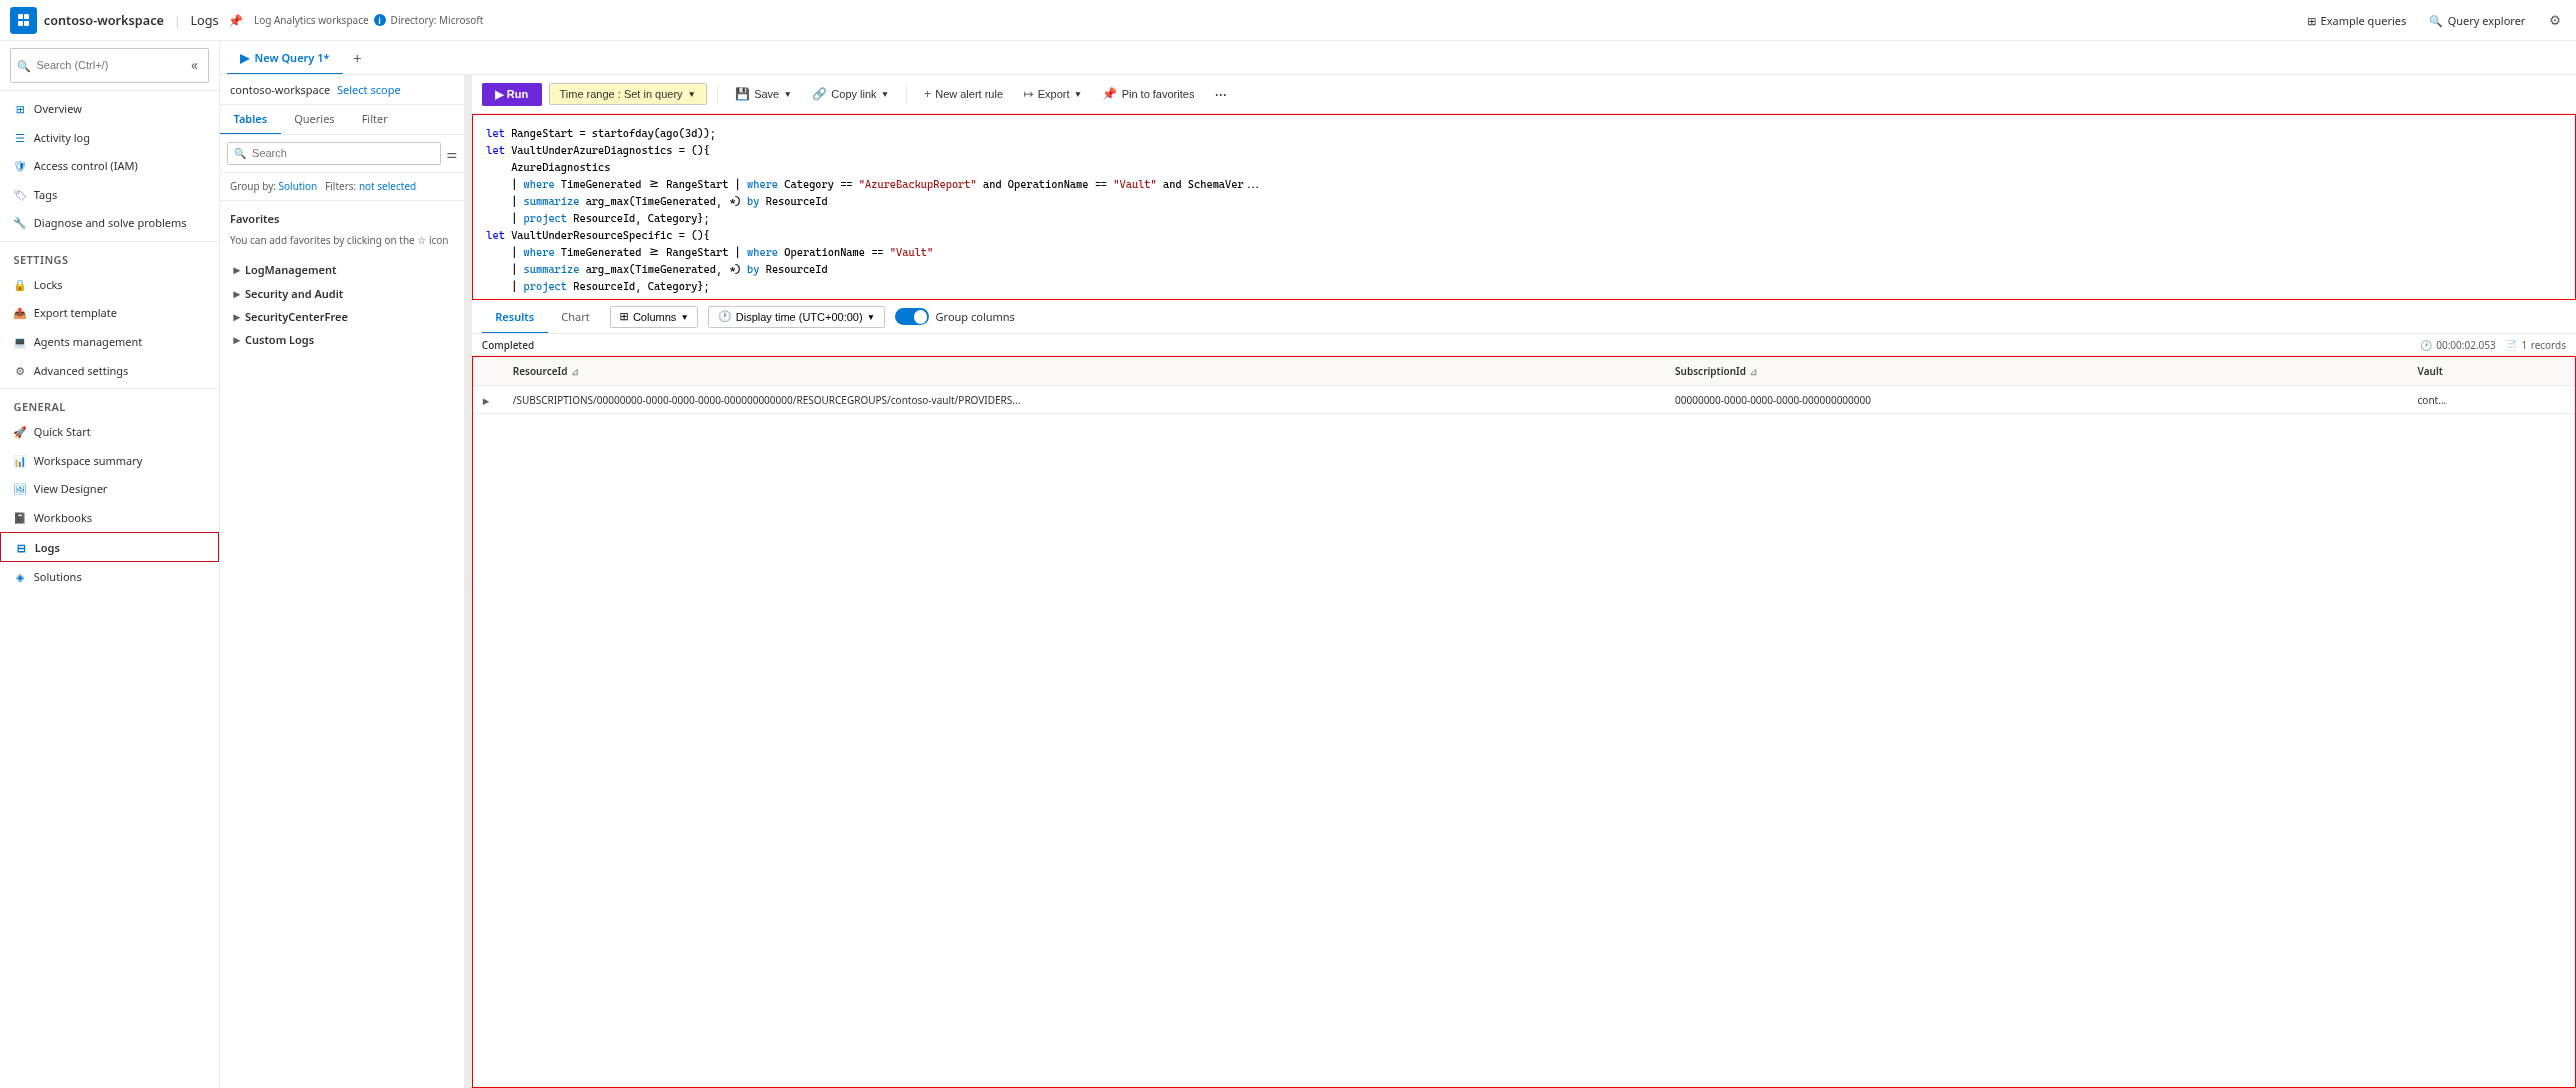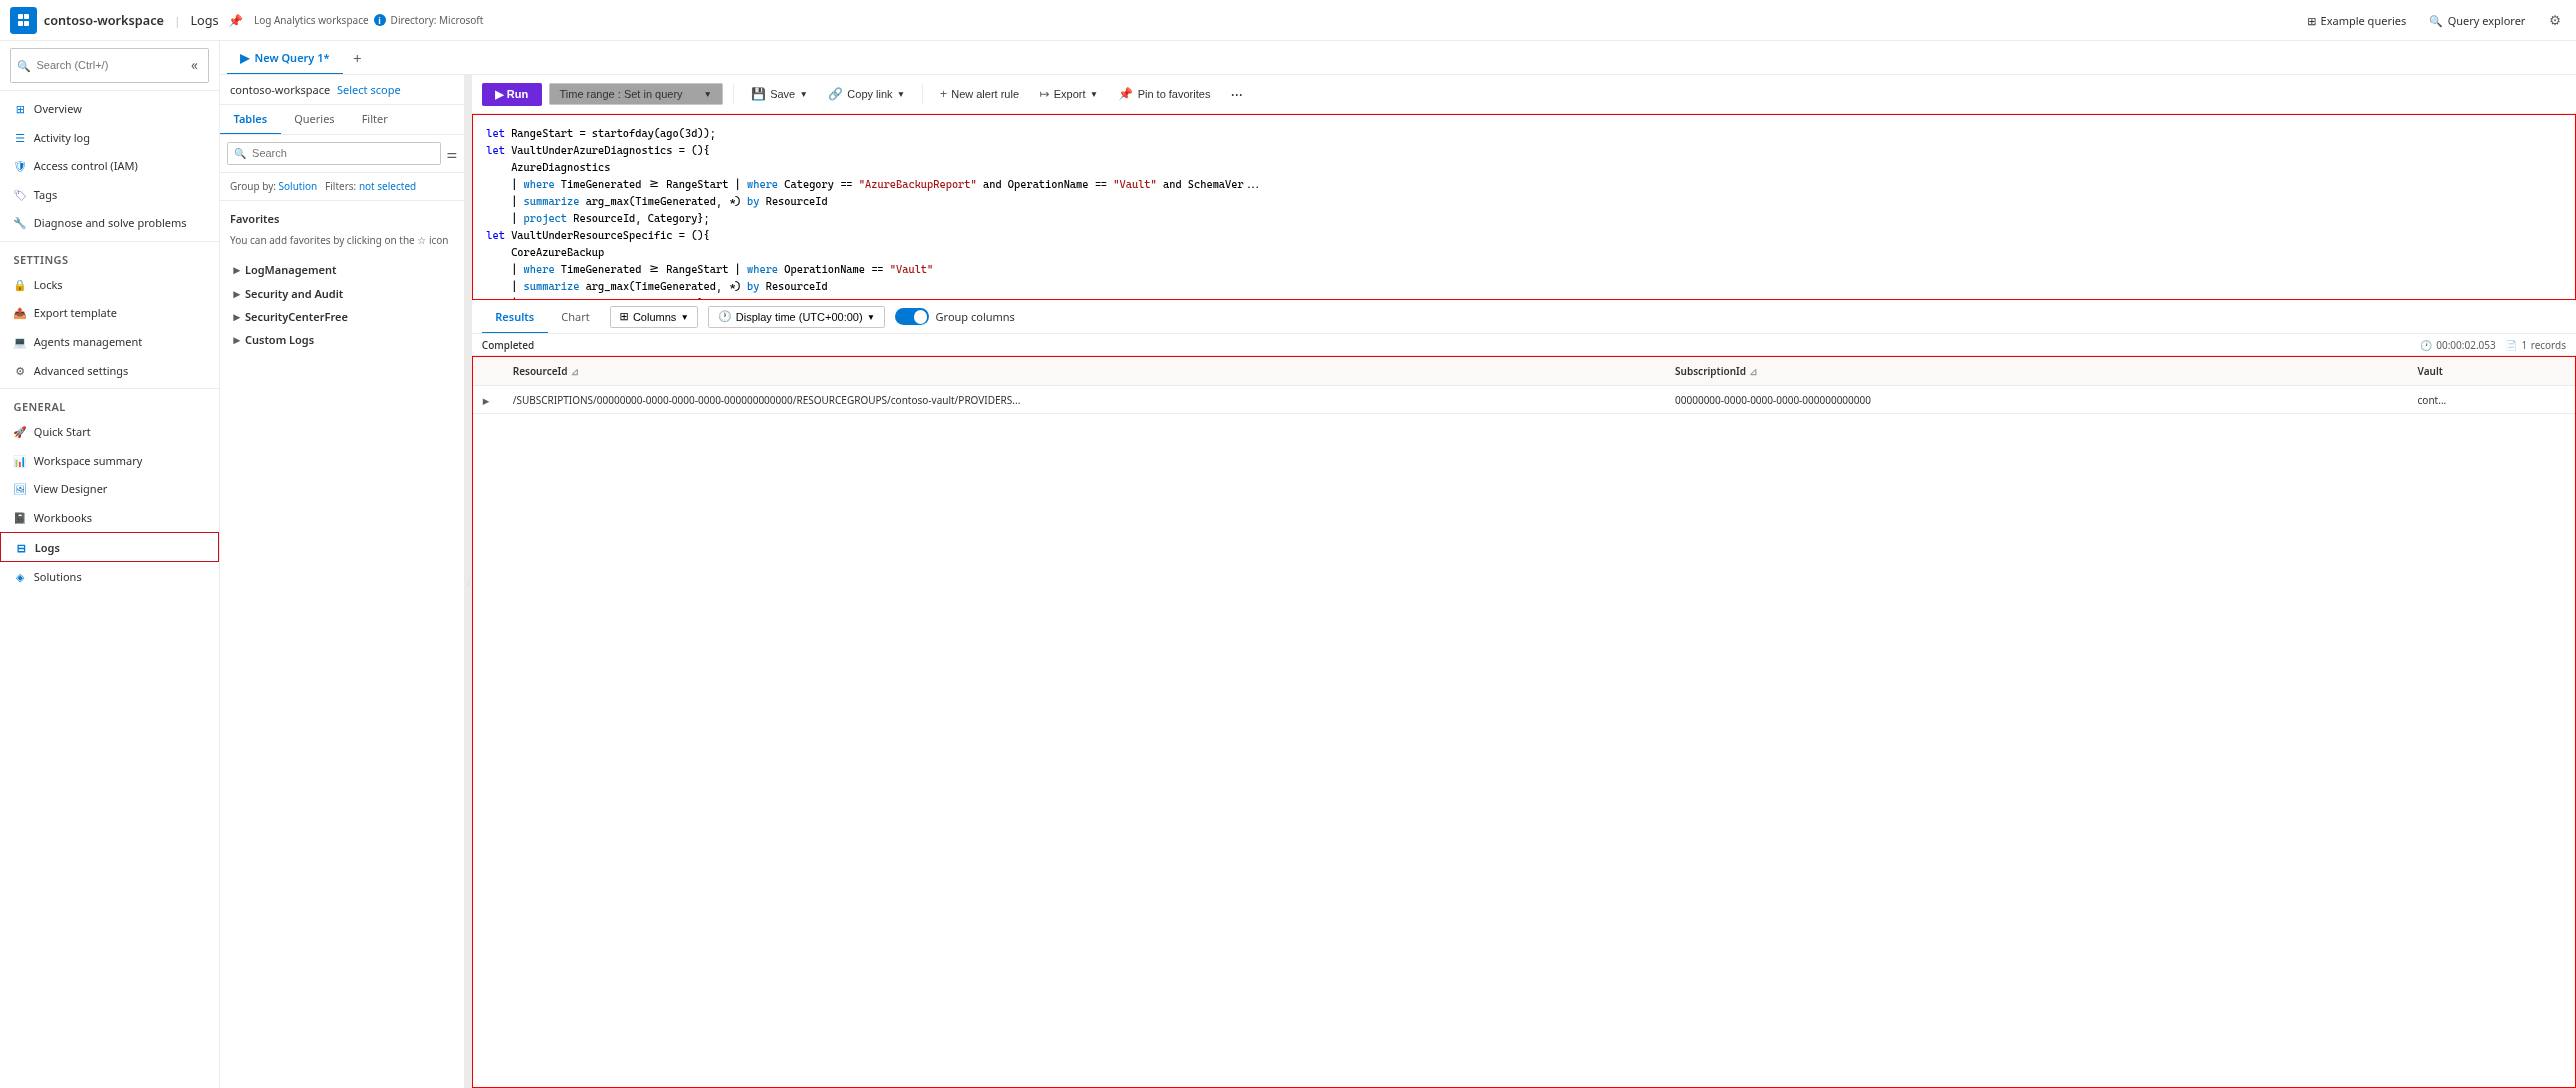--- a/index.html
+++ b/index.html
@@ -67,21 +67,21 @@
     .favorites-section h4 { font-size: 11px; font-weight: 600; color: #323130; margin-bottom: 6.8px; }
     .favorites-empty { font-size: 10px; color: #605e5c; line-height: 1.5; }
     .tree-section { margin-top: 10px; }
     .tree-item { display: flex; align-items: center; gap: 5px; padding: 4.2px 3.4px; cursor: pointer; font-size: 11px; color: #323130; font-weight: 600; }
     .tree-arrow { font-size: 8.5px; color: #605e5c; }
 
     
     .right-panel { flex: 1; display: flex; flex-direction: column; overflow: hidden; }
     .toolbar { display: flex; align-items: center; gap: 6.8px; padding: 5px 10px; background: #fff; border-bottom: 0.8px solid #edebe9; flex-shrink: 0; flex-wrap: wrap; }
     .run-btn { display: flex; align-items: center; gap: 5px; background: #6d28d9; color: white; border: none; padding: 5px 13.5px; border-radius: 1.7px; font-size: 11px; cursor: pointer; font-weight: 600; }
-    .time-range-btn { display: flex; align-items: center; gap: 21px; border: 0.8px solid #c8c6c4; background: #a3a3a3; padding: 4.2px 10px; border-radius: 1.7px; font-size: 11px; cursor: pointer; color: #323130; }
+    .time-range-btn { display: flex; align-items: center; gap: 5px; border: 0.8px solid #c8c6c4; background: #fef9c3; padding: 4.2px 10px; border-radius: 1.7px; font-size: 11px; cursor: pointer; color: #323130; }
     .toolbar-divider { width: 0.8px; height: 20px; background: #edebe9; margin: 0 3.4px; }
     .toolbar-btn { display: flex; align-items: center; gap: 4.2px; padding: 4.2px 6.8px; border-radius: 1.7px; cursor: pointer; font-size: 11px; color: #323130; background: transparent; border: none; }
     .toolbar-btn-icon { font-size: 12px; color: #605e5c; }
     .toolbar-more { padding: 4.2px 6.8px; cursor: pointer; font-size: 15px; color: #323130; border-radius: 1.7px; }
 
     
     .query-editor { background: #fff; border: 1.7px solid #e00; margin: 0; padding: 10px 13.5px; font-family: 'Cascadia Code', 'Consolas', monospace; font-size: 10.6px; line-height: 1.6; overflow: auto; max-height: 186px; flex-shrink: 0; }
     .query-line { white-space: nowrap; }
     .kw-blue { color: #0000ff; }
     .kw-red { color: #a31515; }
@@ -382,23 +382,20 @@
             <span class="code-default"> ResourceId</span>
           </div>
           <div class="query-line">
             <span class="code-default">&nbsp;&nbsp;&nbsp;&nbsp;| </span>
             <span class="kw-dark">project</span>
             <span class="code-default"> ResourceId, Category};</span>
           </div>
           <div class="query-line">
             <span class="kw-blue">let</span>
             <span class="code-default"> VaultUnderResourceSpecific = (){</span>
-          </div>
-          <div class="query-line">
-            <span class="code-default">&nbsp;&nbsp;&nbsp;&nbsp;CoreAzureBackup</span>
           </div>
           <div class="query-line">
             <span class="code-default">&nbsp;&nbsp;&nbsp;&nbsp;| </span>
             <span class="kw-dark">where</span>
             <span class="code-default"> TimeGenerated &gt;= RangeStart | </span>
             <span class="kw-dark">where</span>
             <span class="code-default"> OperationName == </span>
             <span class="kw-red">"Vault"</span>
           </div>
           <div class="query-line">

